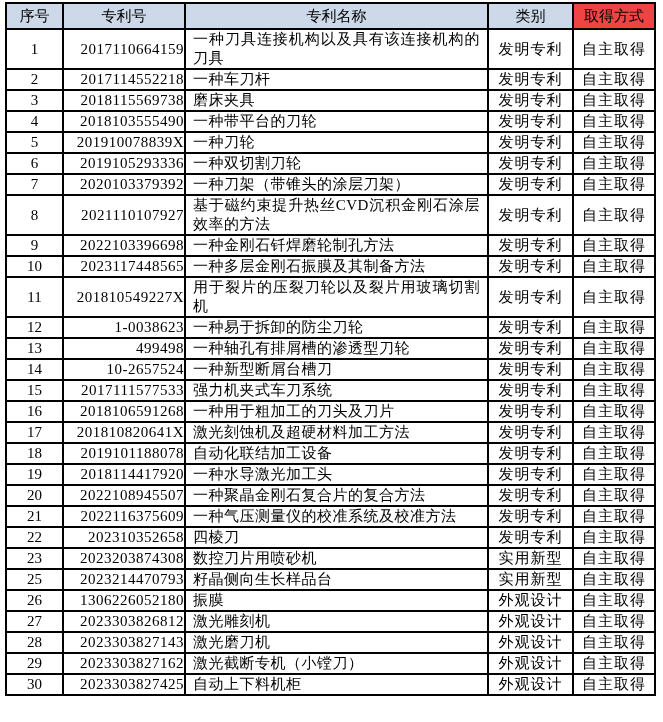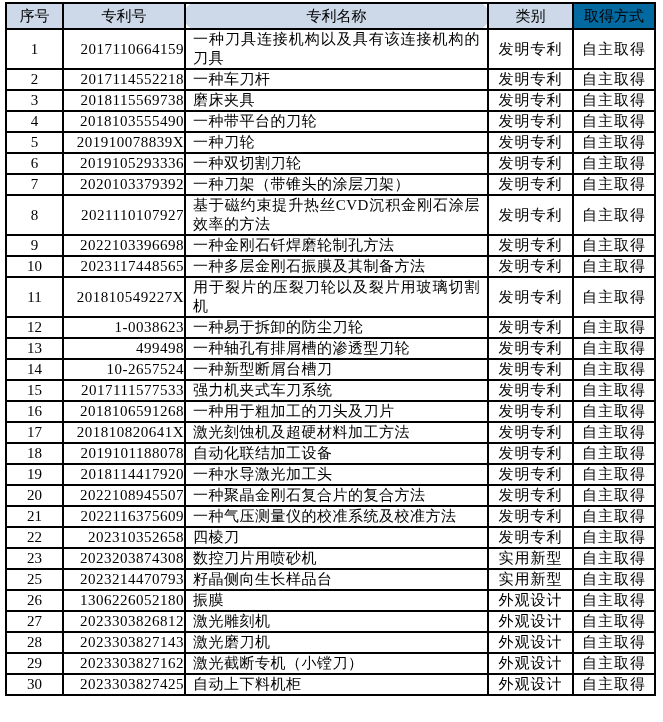--- a/index.html
+++ b/index.html
@@ -65,23 +65,23 @@
     <col style="width:57px">
     <col style="width:122px">
     <col style="width:303px">
     <col style="width:85px">
     <col style="width:82px">
   </colgroup>
   <thead>
     <tr>
       <th style="background: rgb(205, 217, 233);">序号</th>
       <th style="background: rgb(205, 217, 233);">专利号</th>
-      <th style="background: rgb(205, 217, 233); border-radius: 10px;">专利名称</th>
+      <th style="background: rgb(205, 217, 233);">专利名称</th>
       <th style="background: rgb(205, 217, 233);">类别</th>
-      <th style="background: #0369a1;">取得方式</th>
+      <th style="background: #ef4444;">取得方式</th>
     </tr>
   </thead>
   <tbody id="table-body">
       <tr>
         <td class="cell-no">1</td>
         <td class="cell-pat">2017110664159</td>
         <td class="cell-name">一种刀具连接机构以及具有该连接机构的刀具</td>
         <td class="cell-cat">发明专利</td>
         <td class="cell-met">自主取得</td>
       </tr>

